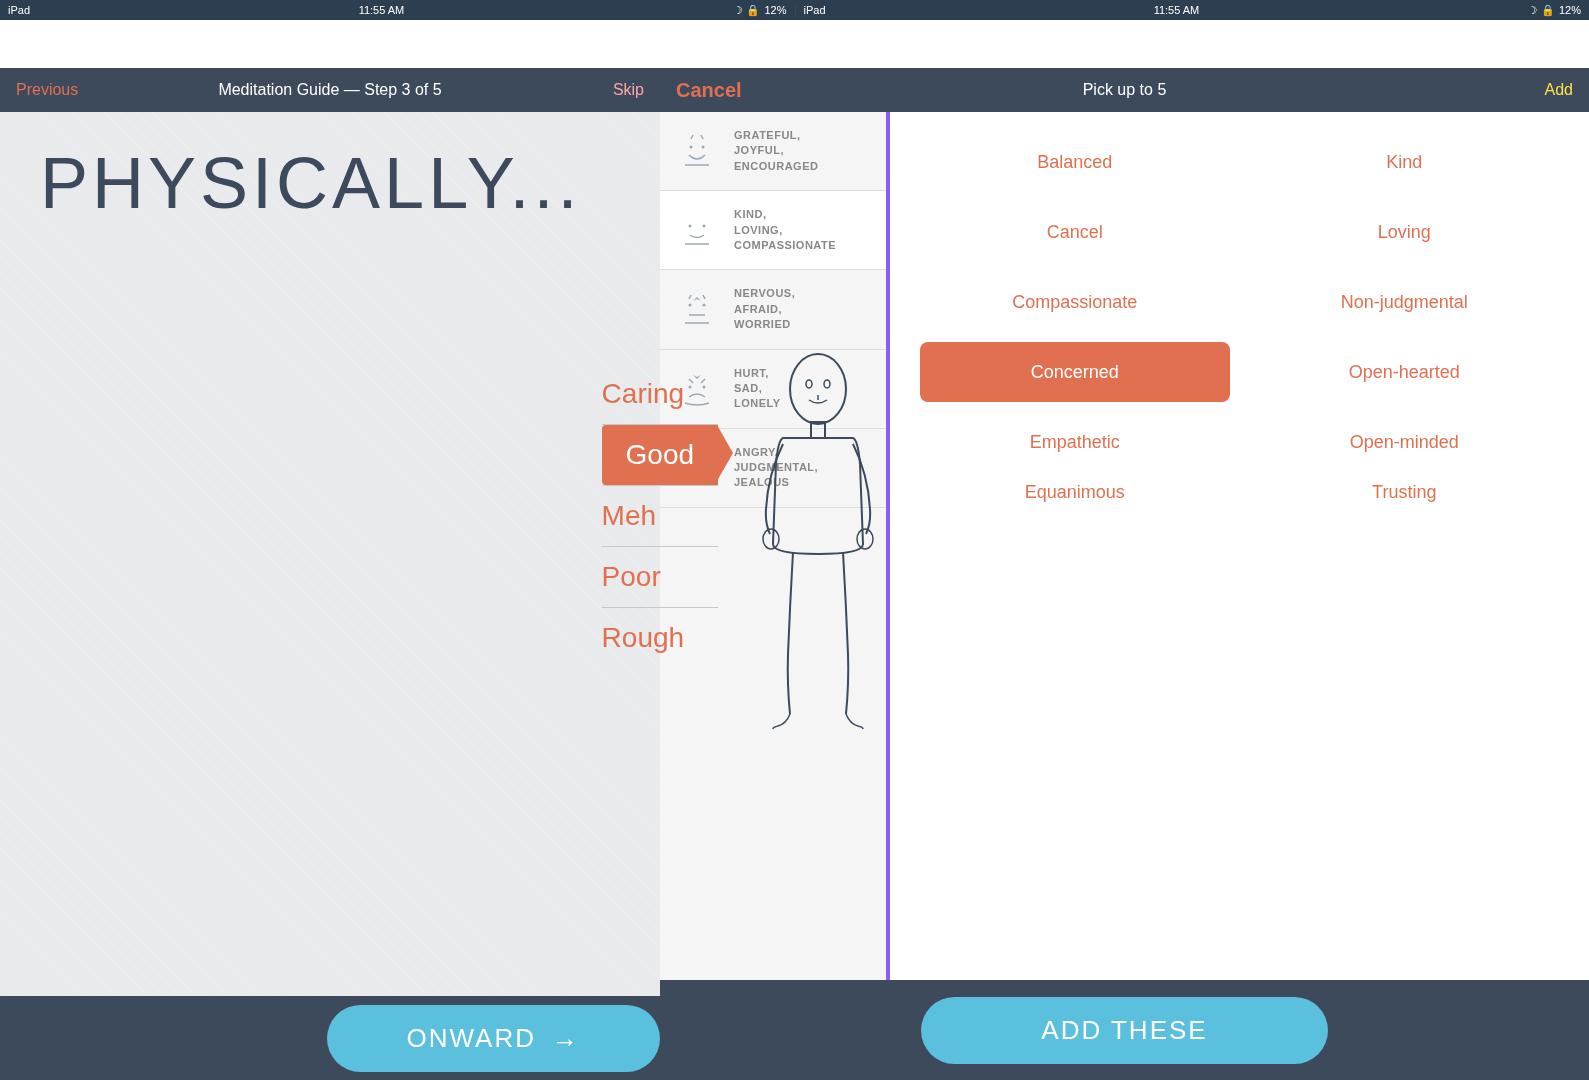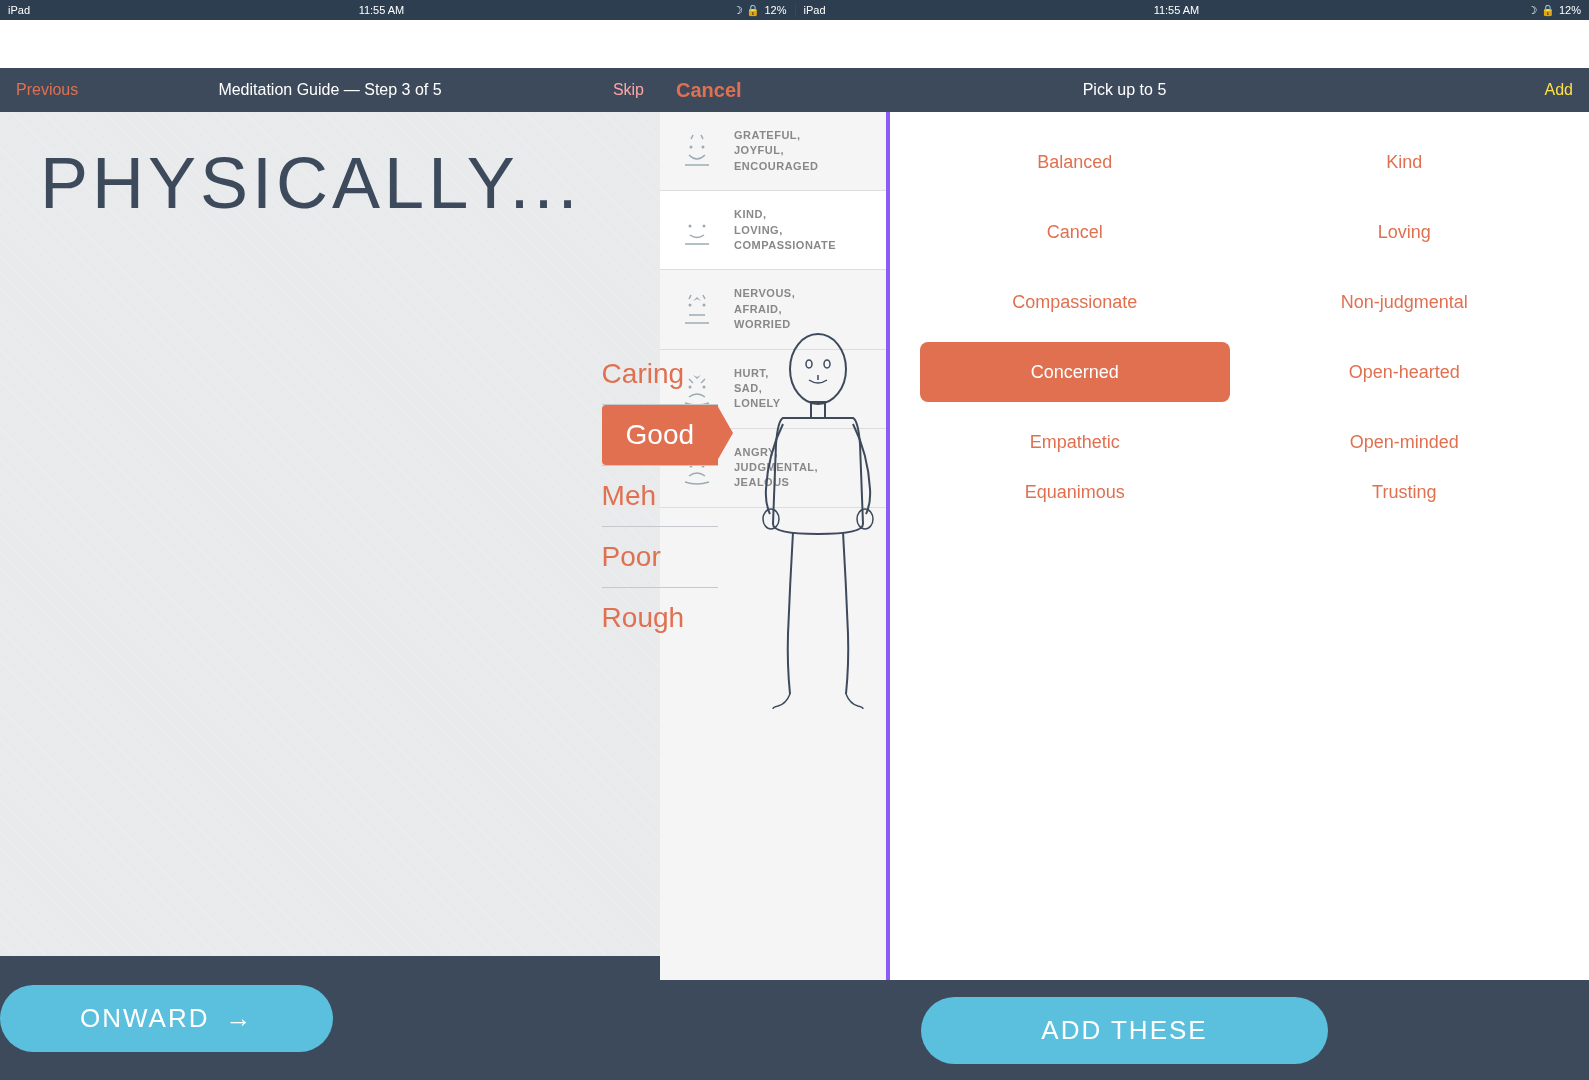--- a/index.html
+++ b/index.html
@@ -164,25 +164,25 @@
     
     .human-figure {
       flex: 1;
       display: flex;
       justify-content: center;
       align-items: center;
     }
 
     
     .bottom-bar {
-      height: 124px;
+      height: 84px;
       background: #3d4a5c;
       display: flex;
       align-items: center;
-      justify-content: flex-start;
+      justify-content: flex-end;
     }
 
     .onward-btn {
       background: #5bc0de;
       color: #fff;
       border: none;
       border-radius: 50px;
       padding: 18px 80px;
       font-size: 26px;
       font-weight: 500;

